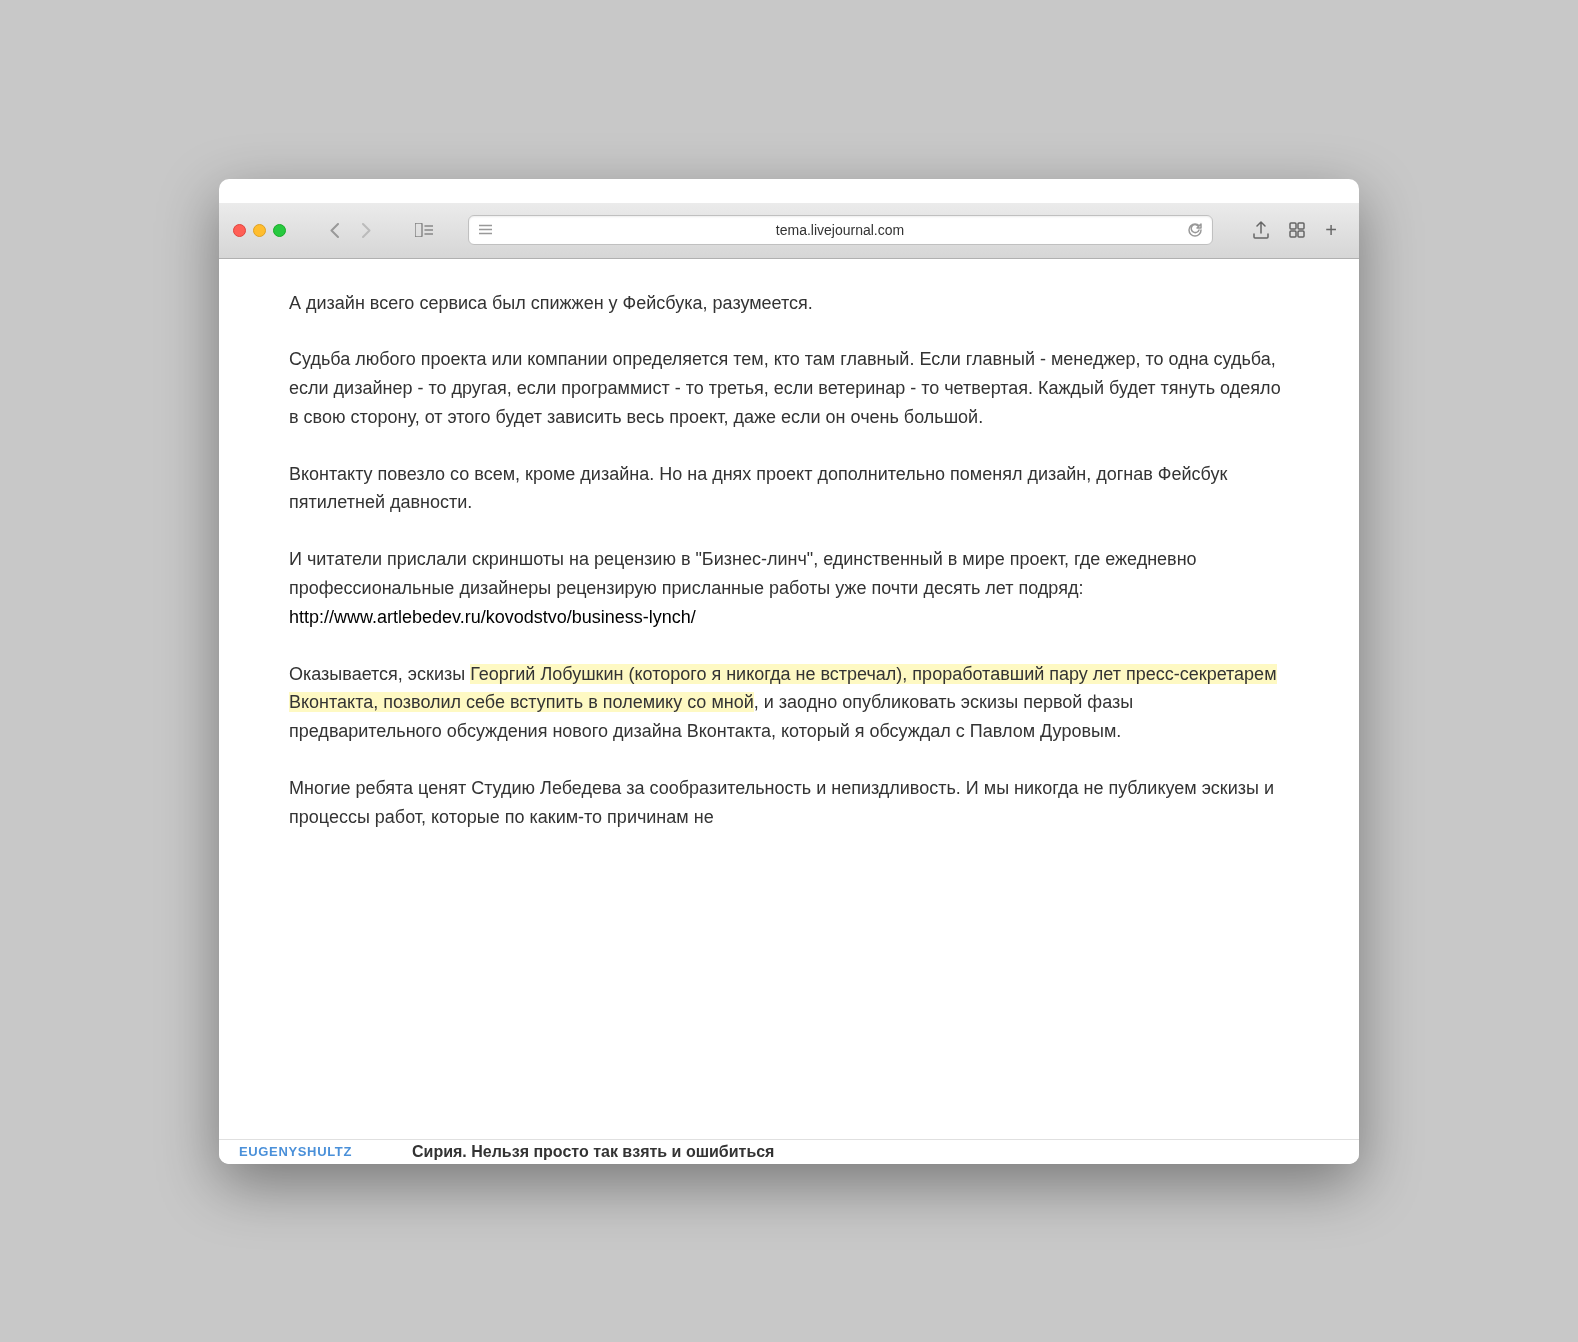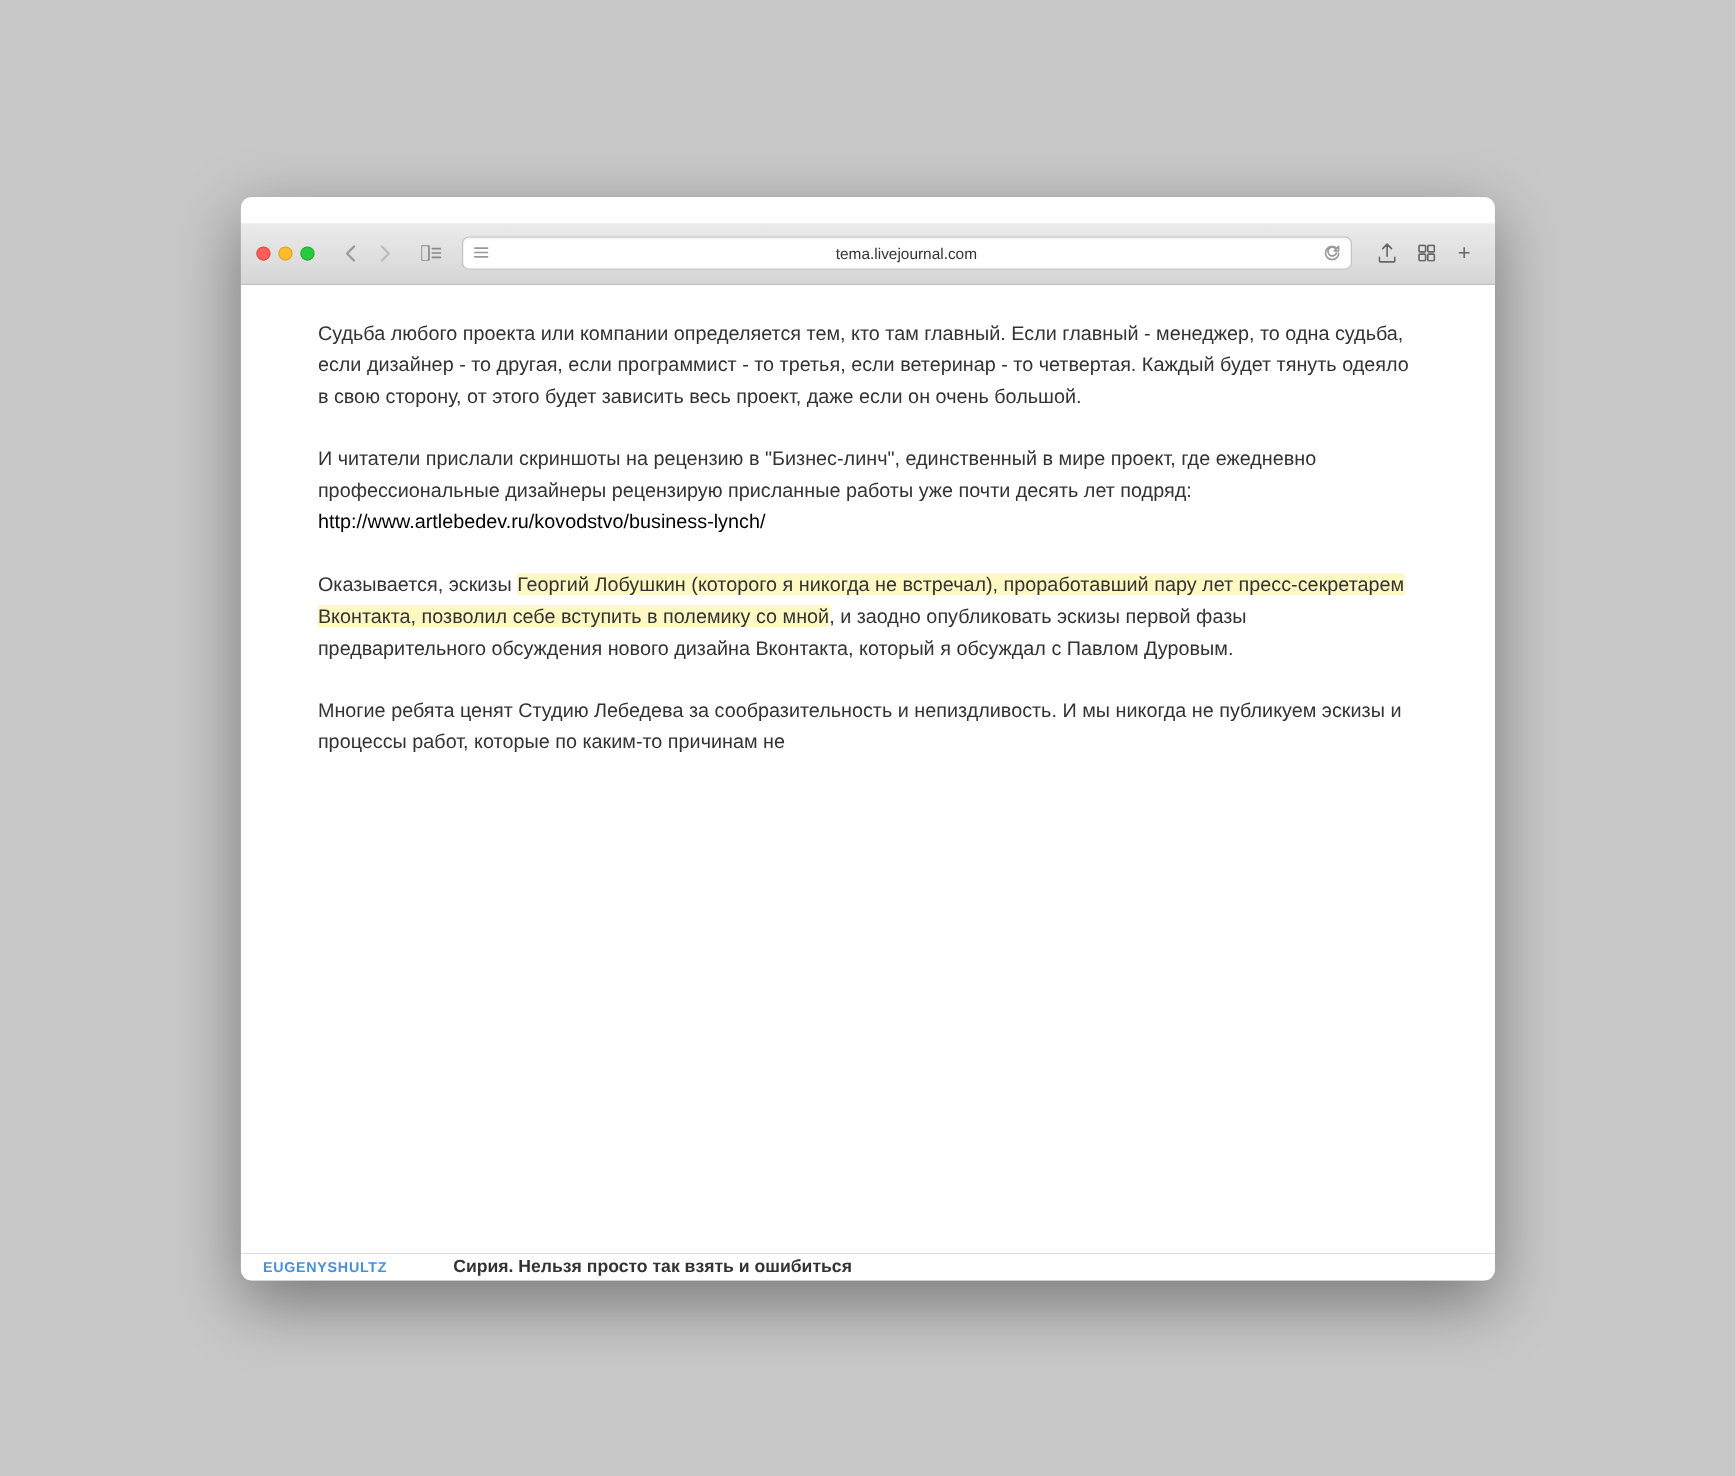--- a/index.html
+++ b/index.html
@@ -21,21 +21,21 @@
       overflow: hidden;
     }
 
     .titlebar {
       background: linear-gradient(to bottom, #ebebeb, #d6d6d6);
       height: 56px;
       display: flex;
       align-items: center;
       padding: 0 14px;
       border-bottom: 1px solid #b0b0b0;
-      gap: 8px;
+      gap: 24px;
       margin-top: 24px;
     }
 
     .traffic-lights {
       display: flex;
       gap: 7px;
       align-items: center;
       margin-right: 10px;
     }
 
@@ -266,25 +266,31 @@
           <rect x="9" y="9" width="6" height="6" rx="1" stroke="#666" stroke-width="1.5" fill="none"></rect>
         </svg>
       </button>
       <button class="add-tab-btn">+</button>
     </div>
   </div>
 
   <div class="content-area">
     <div class="article-text">
 
+      <div class="paragraph">
+        <span>А дизайн всего сервиса был спижжен у Фейсбука, разумеется.</span>
+      </div>
 
       <div class="paragraph">
         <span>Судьба любого проекта или компании определяется тем, кто там главный. Если главный - менеджер, то одна судьба, если дизайнер - то другая, если программист - то третья, если ветеринар - то четвертая. Каждый будет тянуть одеяло в свою сторону, от этого будет зависить весь проект, даже если он очень большой.</span>
       </div>
 
+      <div class="paragraph">
+        <span>Вконтакту повезло со всем, кроме дизайна. Но на днях проект дополнительно поменял дизайн, догнав Фейсбук пятилетней давности.</span>
+      </div>
 
       <div class="paragraph">
         <span>И читатели прислали скриншоты на рецензию в "Бизнес-линч", единственный в мире проект, где ежедневно профессиональные дизайнеры рецензирую присланные работы уже почти десять лет подряд: </span><a class="link">http://www.artlebedev.ru/kovodstvo/business-lynch/</a>
       </div>
 
       <div class="paragraph">
         <span>Оказывается, эскизы </span><span class="highlighted">Георгий Лобушкин (которого я никогда не встречал), проработавший пару лет пресс-секретарем Вконтакта, позволил себе вступить в полемику со мной</span><span>, и заодно опубликовать эскизы первой фазы предварительного обсуждения нового дизайна Вконтакта, который я обсуждал с Павлом Дуровым.</span>
       </div>
 
       <div class="paragraph">

